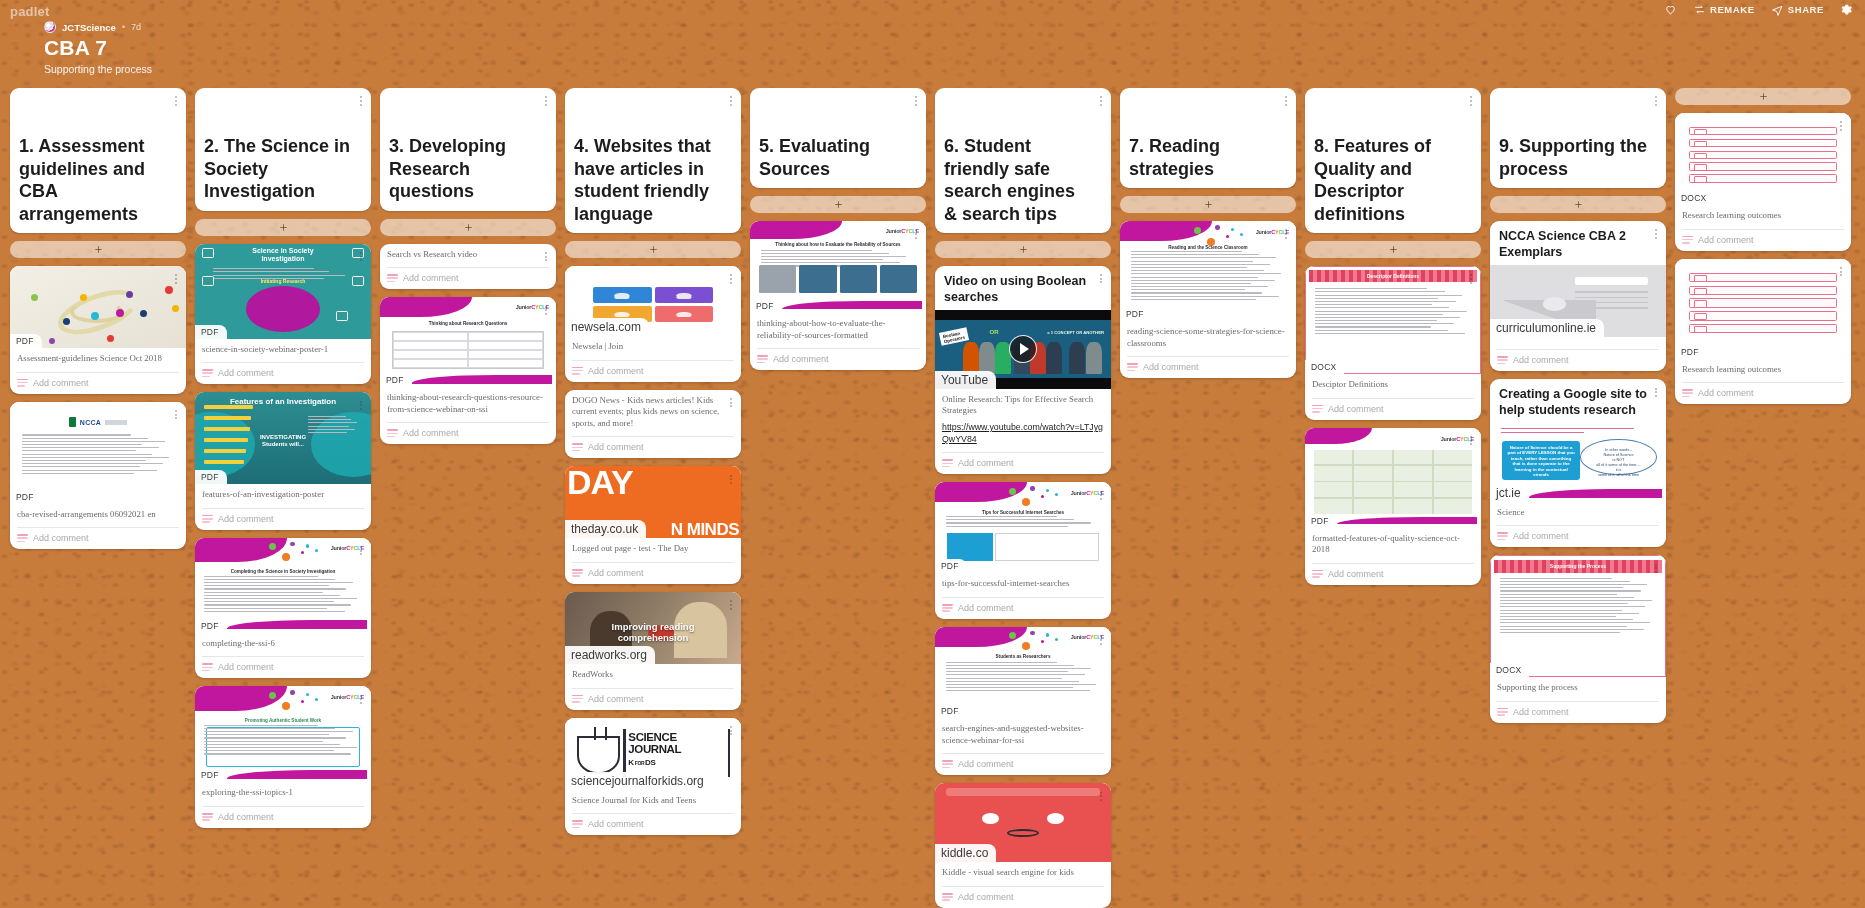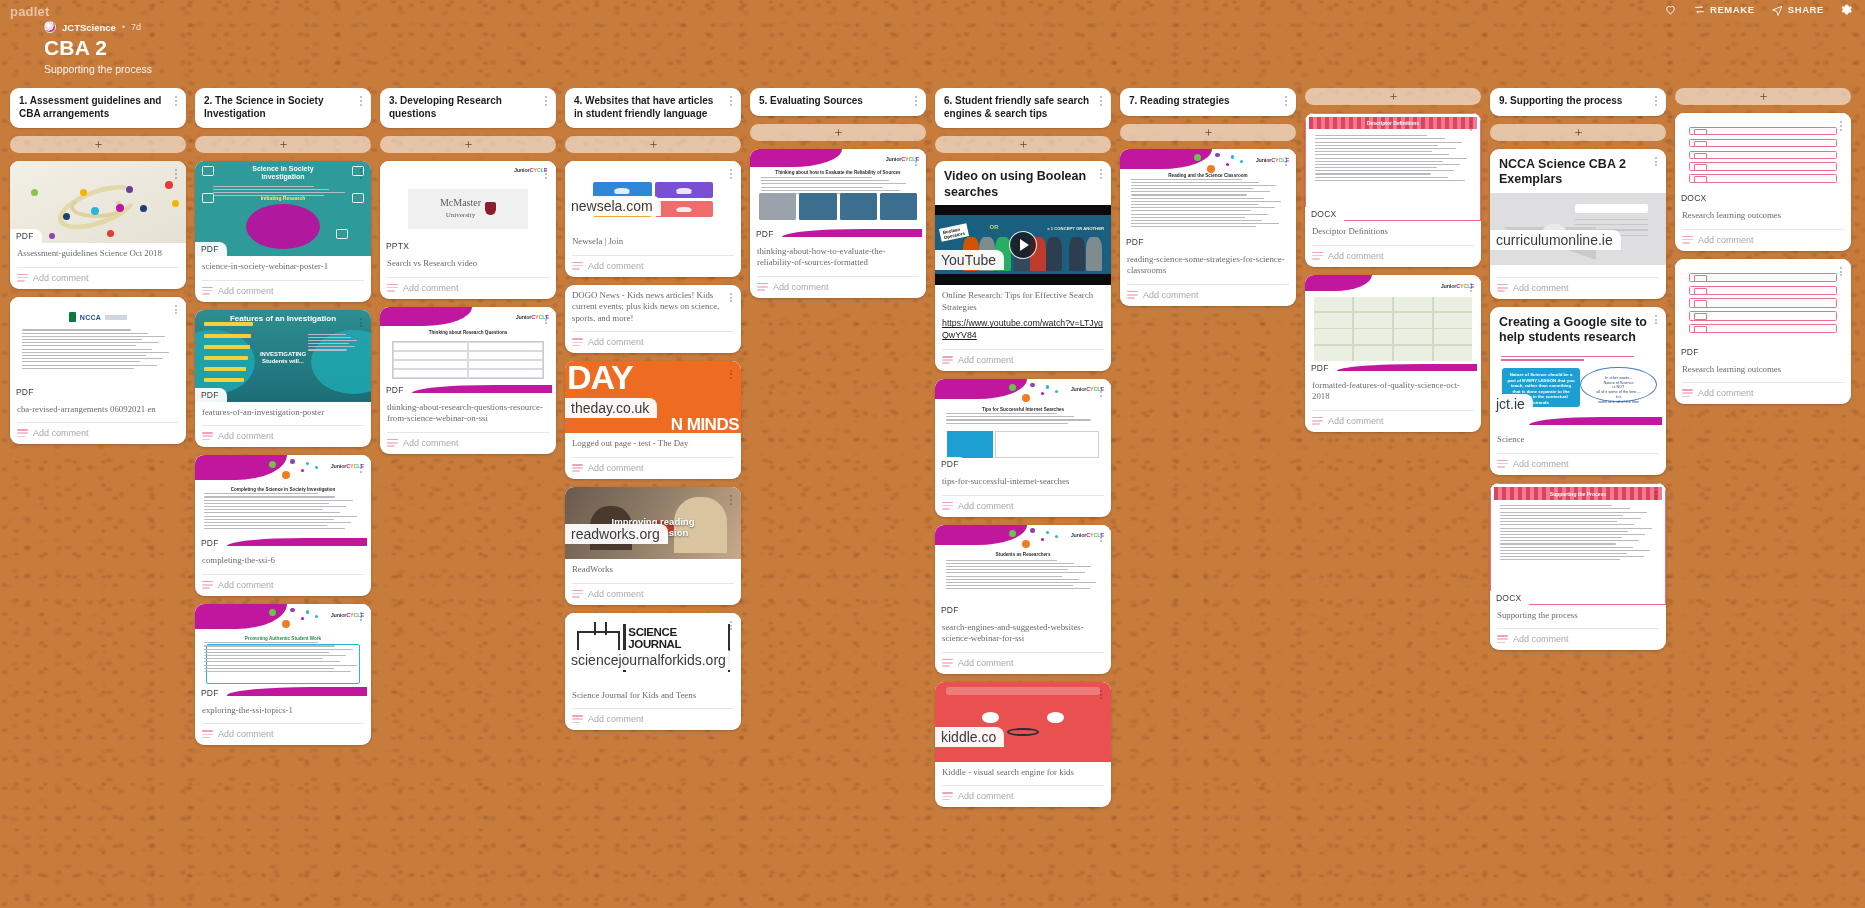--- a/index.html
+++ b/index.html
@@ -63,21 +63,21 @@
   }
   .column { width: 176px; flex: 0 0 176px; display: flex; flex-direction: column; gap: 8px; }
 
   .col-header {
     background: #fff; border-radius: 9px;
     padding: 7px 18px 8px 9px;
     position: relative;
     box-shadow: 0 1px 2px rgba(0,0,0,.18);
   }
   .col-header-title {
-    font-size: 10px; font-weight: 700; color: #1c1c1e; line-height: 1.25;
+    font-size: 18px; font-weight: 700; color: #1c1c1e; line-height: 1.25; margin-top: 40px;
   }
   .kebab {
     position: absolute; top: 6px; right: 5px;
     width: 10px; height: 14px;
     display: flex; flex-direction: column; align-items: center; justify-content: center; gap: 1.6px;
     cursor: pointer; opacity: .42;
   }
   .kebab i { display: block; width: 2px; height: 2px; border-radius: 50%; background: #3a3a3c; }
 
   .add-btn {
@@ -105,23 +105,23 @@
 
   .file-badge {
     position: absolute; left: 0; bottom: 0;
     background: rgba(255,255,255,.94);
     color: #3a3a3c; font-size: 8.5px; font-weight: 500;
     padding: 2px 8px 2px 6px;
     border-top-right-radius: 8px;
     letter-spacing: .2px;
   }
   .site-badge {
-    position: absolute; left: 0; bottom: 15px;
+    position: absolute; left: 0; bottom: 0;
     background: rgba(255,255,255,.94);
-    color: #3a3a3c; font-size: 14px;
+    color: #3a3a3c; font-size: 12px;
     padding: 2px 8px 2px 6px;
     border-top-right-radius: 8px;
   }
   .card-body { padding: 5px 7px 3px 7px; }
   .card-caption { font-size: 8.8px; color: #6b6b70; line-height: 1.32; word-break: break-word; font-family: Liberation Serif, serif; }
   .card-link {
     font-size: 8.8px; color: #1c1c1e; line-height: 1.34;
     text-decoration: underline; word-break: break-all; display: block; margin-top: 5px;
   }
   .comment-row {
@@ -397,21 +397,21 @@
   </div>
 </div>
 
 <div class="board-head">
   <div class="bh-meta">
     <span class="bh-avatar"></span>
     <span class="bh-author">JCTScience</span>
     <span class="bh-dot">•</span>
     <span class="bh-time">7d</span>
   </div>
-  <div class="bh-title">CBA 2</div>
+  <div class="bh-title">CBA 7</div>
   <div class="bh-sub">Supporting the process</div>
 </div>
 
 <div class="board" id="board">
     <div class="column">
       <div class="col-header">
         <div class="col-header-title">1. Assessment guidelines and CBA arrangements</div>
         <div class="kebab">
           <i></i>
           <i></i>
@@ -725,32 +725,20 @@
       <div class="add-btn">
         <svg viewBox="0 0 24 24" fill="none">
           <path d="M12 5v14M5 12h14"></path>
         </svg>
       </div>
       <div class="card">
         <div class="kebab" style="z-index:5">
           <i></i>
           <i></i>
           <i></i>
-        </div>
-        <div class="thumb" style="height:92px">
-          <div class="thumb-inner">
-            <div class="mcmaster">
-              <div class="jc-logo" style="right:5%;top:6%">Junior<span style="color:#c0179e">C</span><span style="color:#f07d22">Y</span><span style="color:#6cc24a">C</span><span style="color:#29b6d8">L</span><span style="color:#8e44ad">E</span></div>
-              <div class="mcm-box">
-                <div class="mcm-name">McMaster<br><span style="font-size:7px">University</span></div>
-                <div class="mcm-crest"></div>
-              </div>
-            </div>
-          </div>
-          <div class="file-badge">PPTX</div>
         </div>
         <div class="card-body">
           <div class="card-caption">Search vs Research video</div>
         </div>
         <div class="comment-row">
           <span class="comment-ico">
             <b></b>
             <b></b>
             <b></b>
           </span>
@@ -1263,20 +1251,28 @@
           <span class="comment-ico">
             <b></b>
             <b></b>
             <b></b>
           </span>
           <span class="comment-text">Add comment</span>
         </div>
       </div>
     </div>
     <div class="column">
+      <div class="col-header">
+        <div class="col-header-title">8. Features of Quality and Descriptor definitions</div>
+        <div class="kebab">
+          <i></i>
+          <i></i>
+          <i></i>
+        </div>
+      </div>
       <div class="add-btn">
         <svg viewBox="0 0 24 24" fill="none">
           <path d="M12 5v14M5 12h14"></path>
         </svg>
       </div>
       <div class="card">
         <div class="kebab" style="z-index:5">
           <i></i>
           <i></i>
           <i></i>

